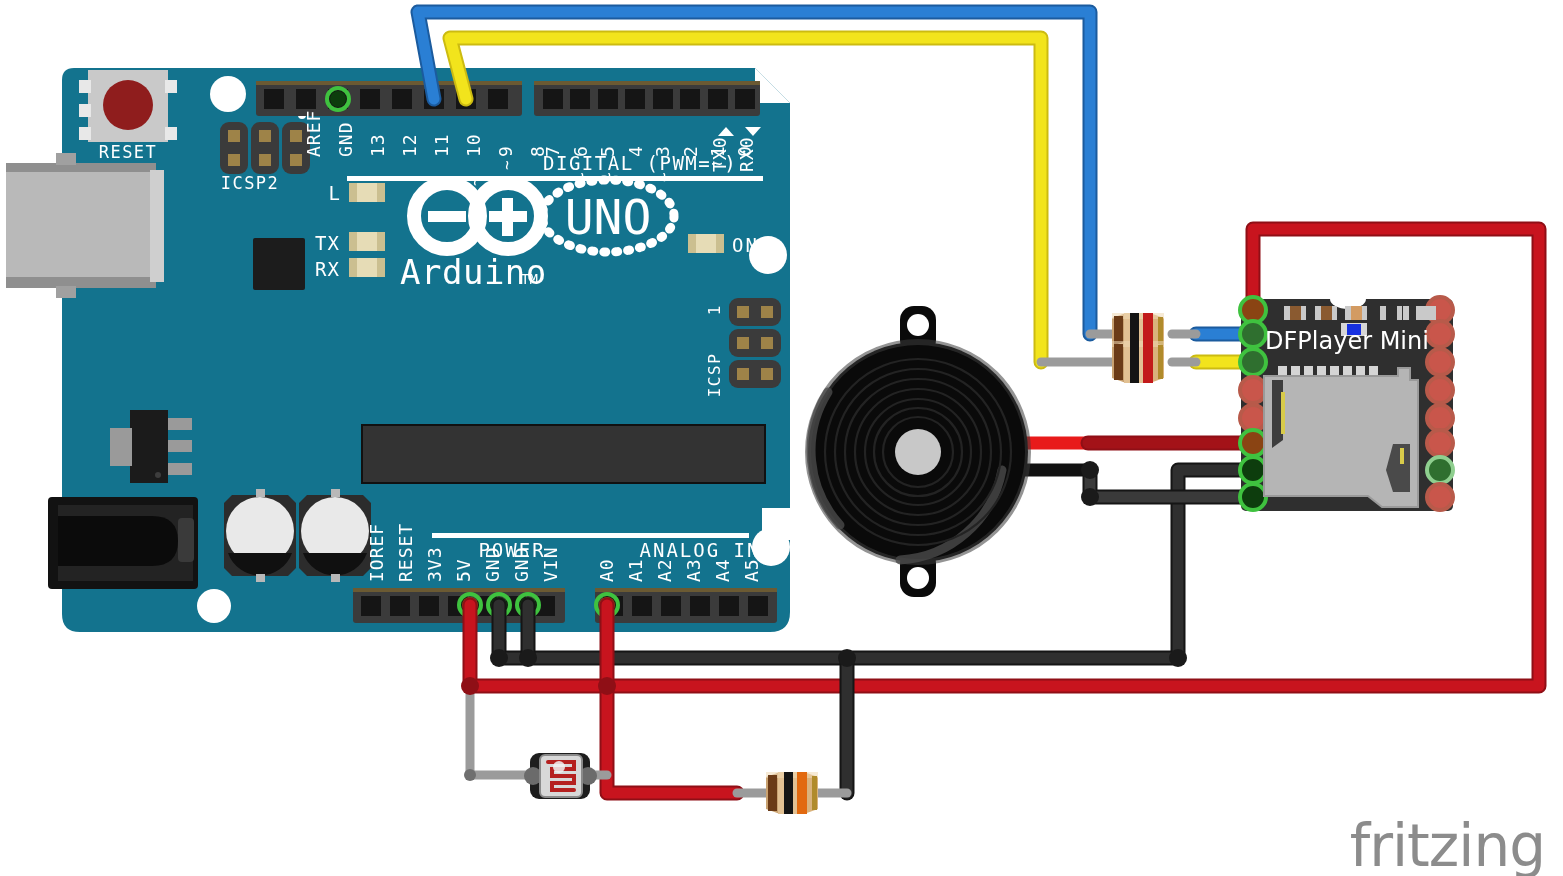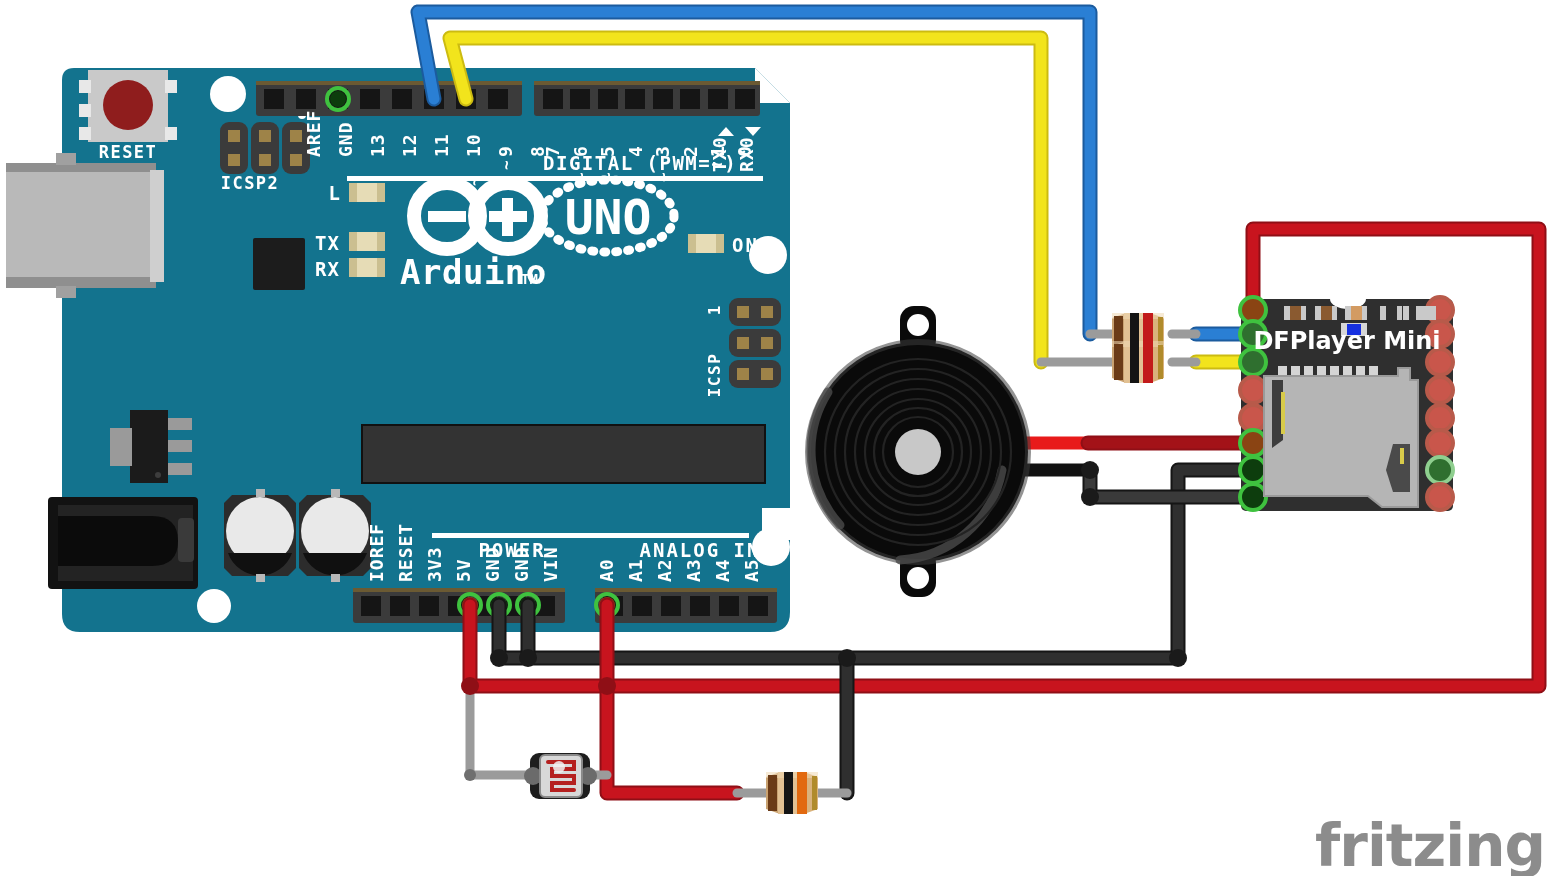--- a/index.html
+++ b/index.html
@@ -1,17 +1,17 @@
 <!DOCTYPE html>
 <html><head>
 <meta charset="utf-8">
 <style>
   html,body{margin:0;padding:0;background:#ffffff;}
   body{width:1563px;height:876px;overflow:hidden;font-family:"DejaVu Sans",sans-serif;}
-  #stage{position:relative;width:1563px;height:816px;background:#7dd3fc;font-weight:bold;}
+  #stage{position:relative;width:1563px;height:816px;background:#7dd3fc;}
   svg{display:block;}
   .lbl{font-family:"DejaVu Sans Mono",monospace;fill:#ffffff;}
 </style>
 </head>
 <body>
 
 <div id="stage">
 <svg width="1563" height="876" viewBox="0 0 1563 876" xmlns="http://www.w3.org/2000/svg">
 
   <rect x="0" y="0" width="1563" height="876" fill="#ffffff"></rect>

